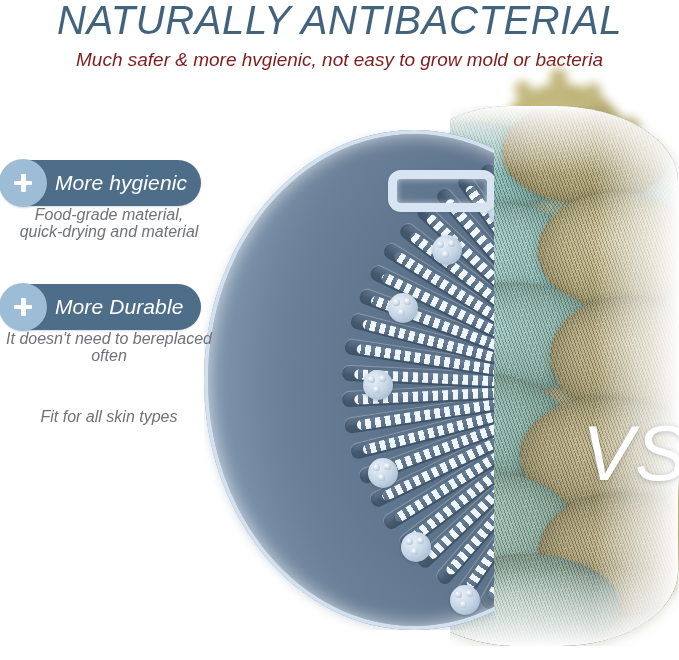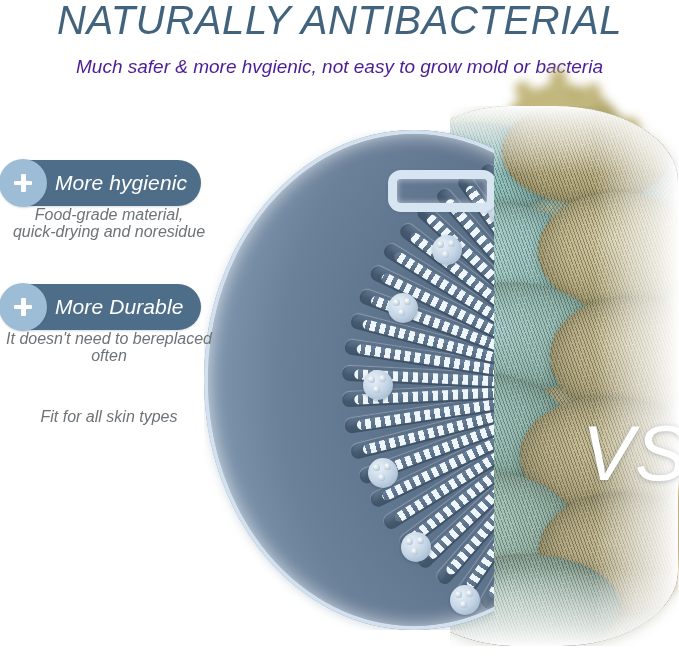--- a/index.html
+++ b/index.html
@@ -11,22 +11,22 @@
   #page{position:relative;width:679px;height:660px;background:#ffffff;overflow:hidden;font-style:italic;}
 
   
   .header{position:absolute;left:0;top:0;width:679px;height:78px;}
   .title{
     position:absolute;left:0;top:-2px;width:679px;text-align:center;
     font-size:40px;letter-spacing:0.6px;color:#42637e;
     font-weight:400;line-height:44px;white-space:nowrap;
   }
   .subtitle{
-    position:absolute;left:0;top:55px;width:679px;text-align:center;
-    font-size:19px;color:#4c1d95;font-weight:400;line-height:24px;white-space:nowrap;
+    position:absolute;left:0;top:48px;width:679px;text-align:center;
+    font-size:19px;color:#7f1d1d;font-weight:400;line-height:24px;white-space:nowrap;
   }
 
   
   .features{position:absolute;left:0;top:160px;width:218px;z-index:40;}
   .feature{position:relative;width:218px;margin-bottom:16px;}
   .pill{
     position:relative;height:46px;width:200px;margin-left:1px;
     background:#4d6d88;border-radius:23px;
     display:flex;align-items:center;
     box-shadow:0 1px 2px rgba(40,60,80,.18);
@@ -366,21 +366,21 @@
 
     <div class="feature">
       <div class="pill">
         <span class="plus-circle">
             <span class="plus-glyph"></span>
           </span>
         <span class="pill-label">More hygienic</span>
       </div>
       <div class="caption">
         <span class="line">Food-grade material,</span>
-        <span class="line">quick-drying and noresidue</span>
+        <span class="line">quick-drying and material</span>
       </div>
     </div>
 
     <div class="feature" style="margin-top:44px;">
       <div class="pill">
         <span class="plus-circle">
             <span class="plus-glyph"></span>
           </span>
         <span class="pill-label">More Durable</span>
       </div>

